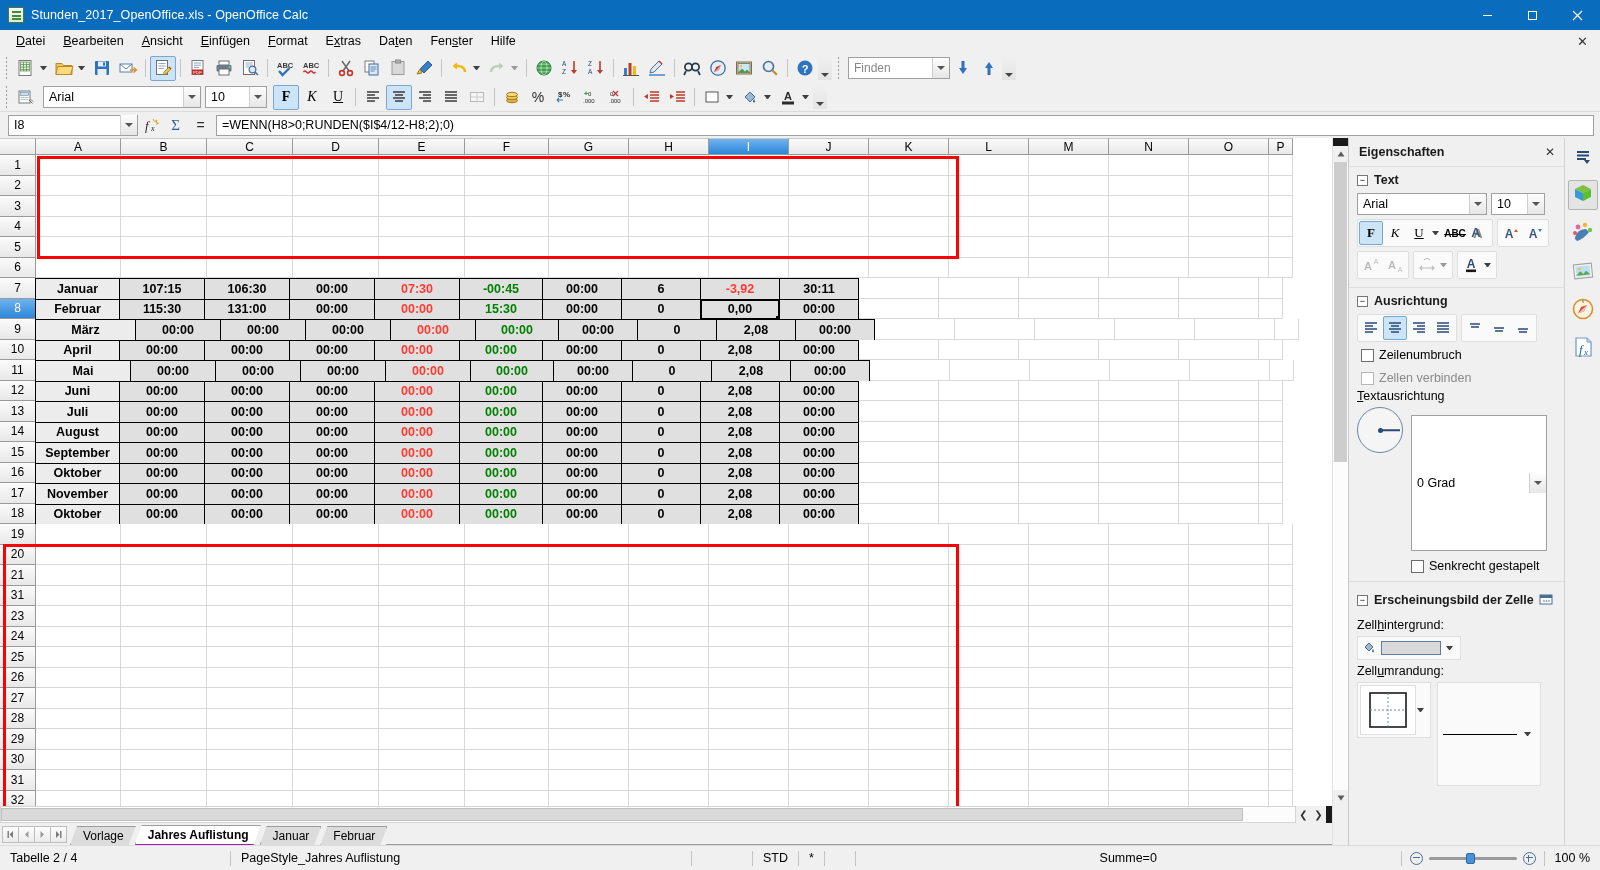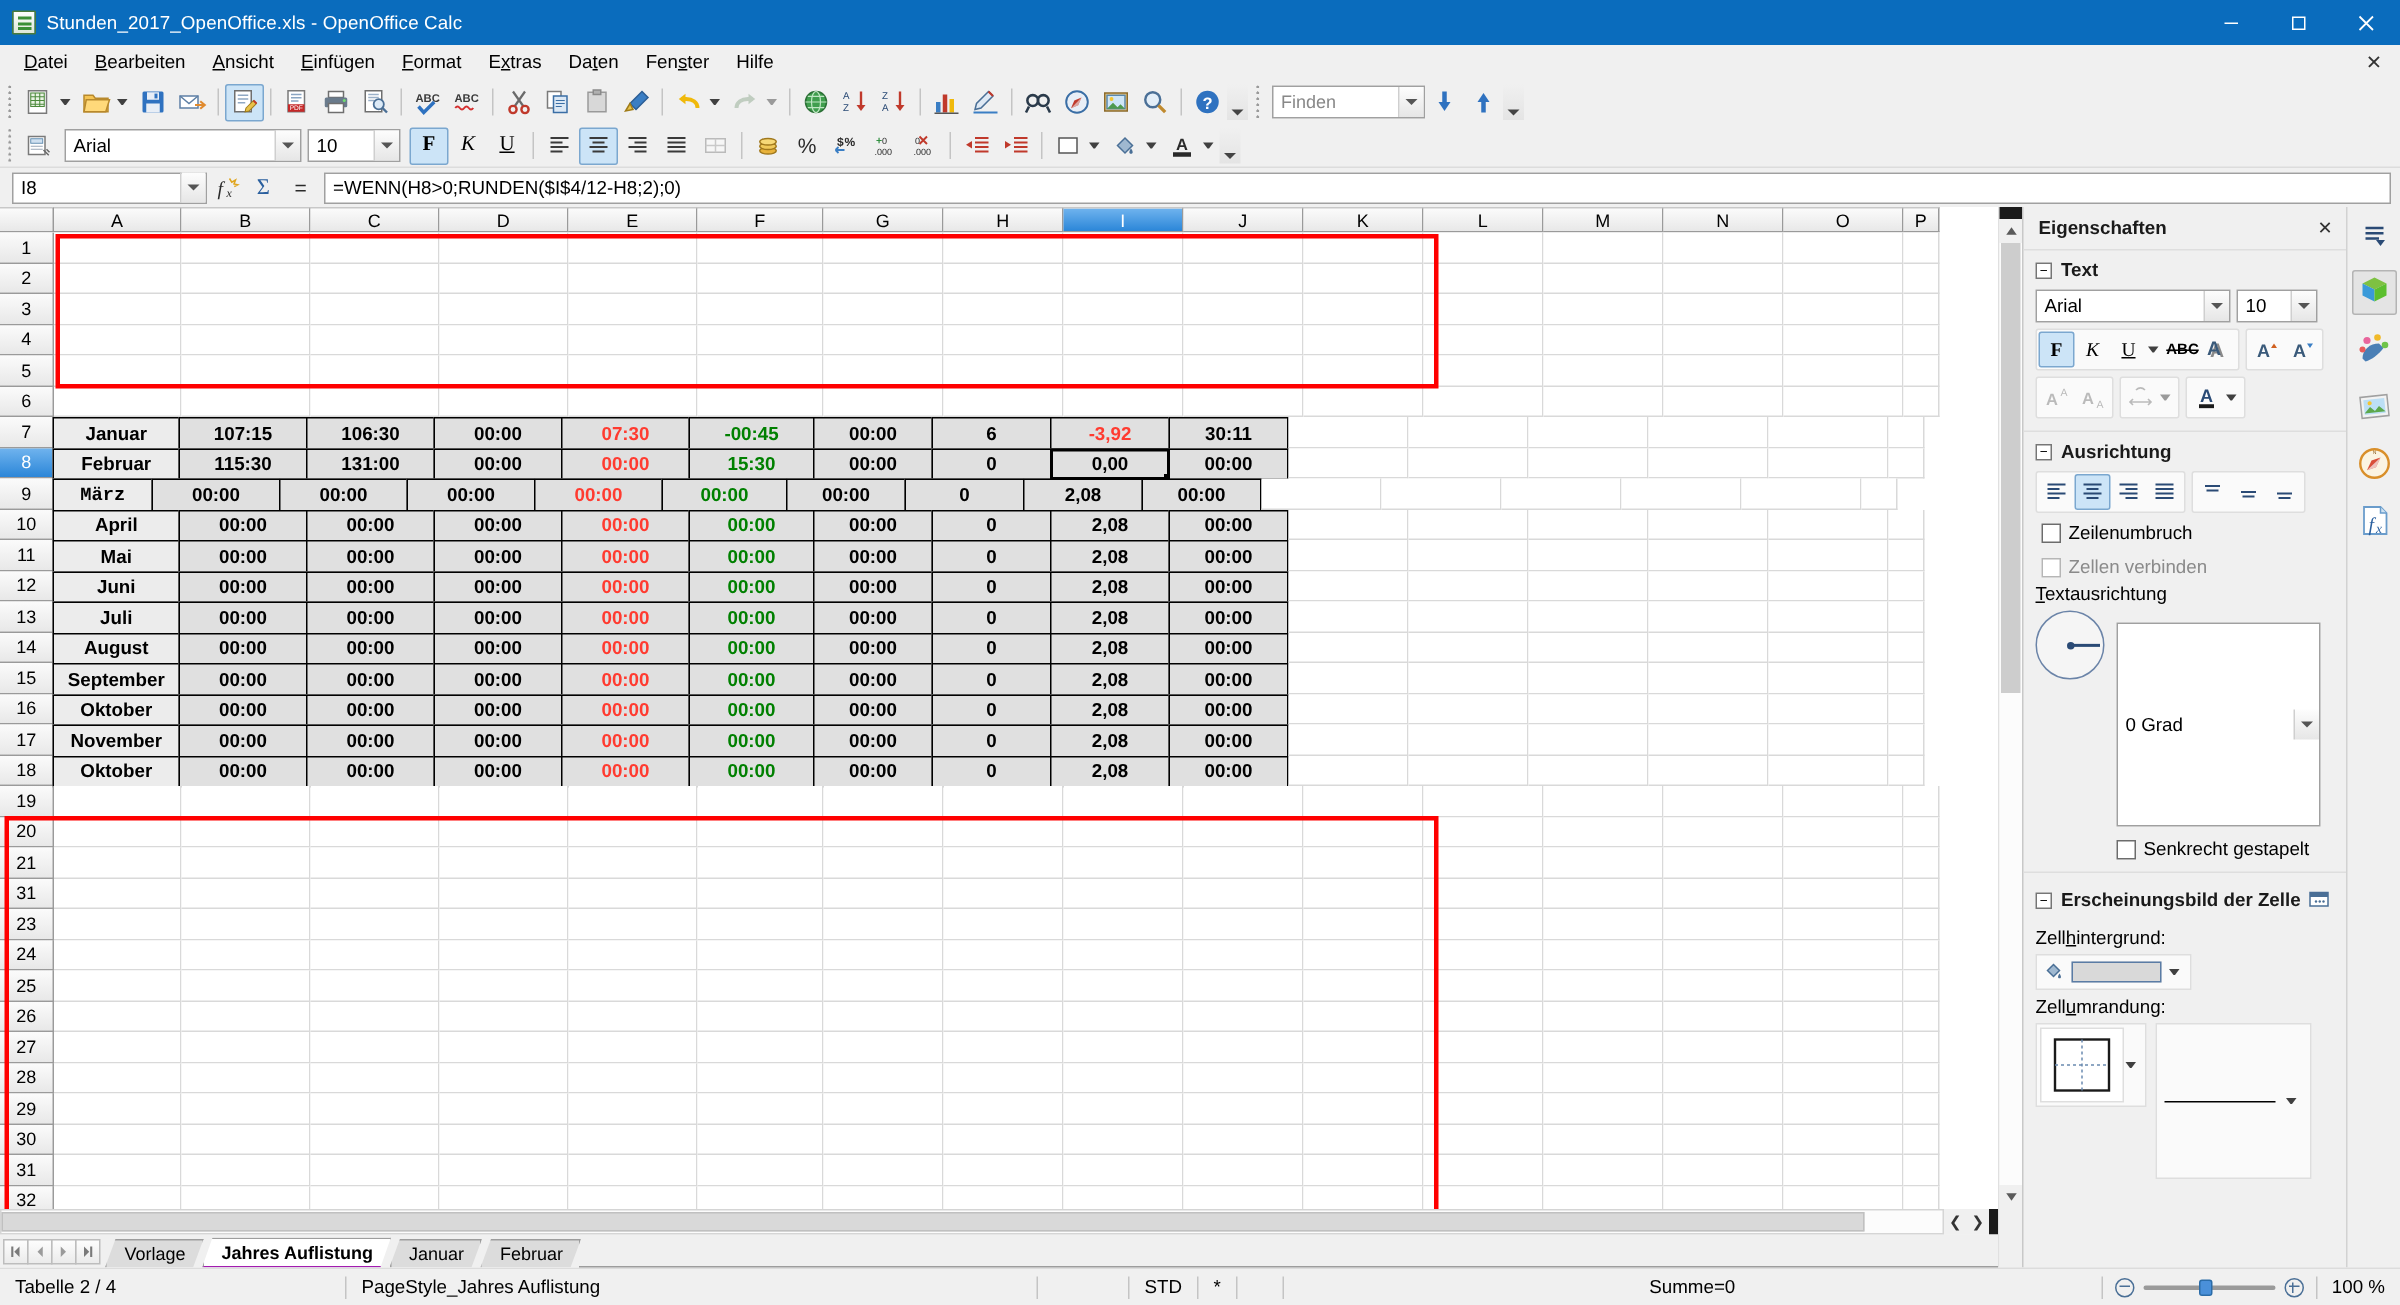--- a/index.html
+++ b/index.html
@@ -935,21 +935,21 @@
               <div class="cell data" style="width: 80px;">00:00</div>
               <div class="cell" style="width: 80px;"></div>
               <div class="cell" style="width: 80px;"></div>
               <div class="cell" style="width: 80px;"></div>
               <div class="cell" style="width: 80px;"></div>
               <div class="cell" style="width: 80px;"></div>
               <div class="cell" style="width: 24px;"></div>
             </div>
             <div class="grow">
               <div class="rowhdr">9</div>
-              <div class="cell data lbl" style="width: 67px; font-family: Liberation Mono, monospace;">März</div>
+              <div class="cell data lbl" style="width: 101px;">März</div>
               <div class="cell data" style="width: 86px;">00:00</div>
               <div class="cell data" style="width: 86px;">00:00</div>
               <div class="cell data" style="width: 86px;">00:00</div>
               <div class="cell data red" style="width: 86px;">00:00</div>
               <div class="cell data green" style="width: 84px;">00:00</div>
               <div class="cell data" style="width: 80px;">00:00</div>
               <div class="cell data" style="width: 80px;">0</div>
               <div class="cell data" style="width: 80px;">2,08</div>
               <div class="cell data" style="width: 80px;">00:00</div>
               <div class="cell" style="width: 80px;"></div>
@@ -973,21 +973,21 @@
               <div class="cell data" style="width: 80px;">00:00</div>
               <div class="cell" style="width: 80px;"></div>
               <div class="cell" style="width: 80px;"></div>
               <div class="cell" style="width: 80px;"></div>
               <div class="cell" style="width: 80px;"></div>
               <div class="cell" style="width: 80px;"></div>
               <div class="cell" style="width: 24px;"></div>
             </div>
             <div class="grow">
               <div class="rowhdr">11</div>
-              <div class="cell data lbl" style="width: 85px;">Mai</div>
+              <div class="cell data lbl" style="width: 96px;">Mai</div>
               <div class="cell data" style="width: 86px;">00:00</div>
               <div class="cell data" style="width: 86px;">00:00</div>
               <div class="cell data" style="width: 86px;">00:00</div>
               <div class="cell data red" style="width: 86px;">00:00</div>
               <div class="cell data green" style="width: 84px;">00:00</div>
               <div class="cell data" style="width: 80px;">00:00</div>
               <div class="cell data" style="width: 80px;">0</div>
               <div class="cell data" style="width: 80px;">2,08</div>
               <div class="cell data" style="width: 80px;">00:00</div>
               <div class="cell" style="width: 80px;"></div>

